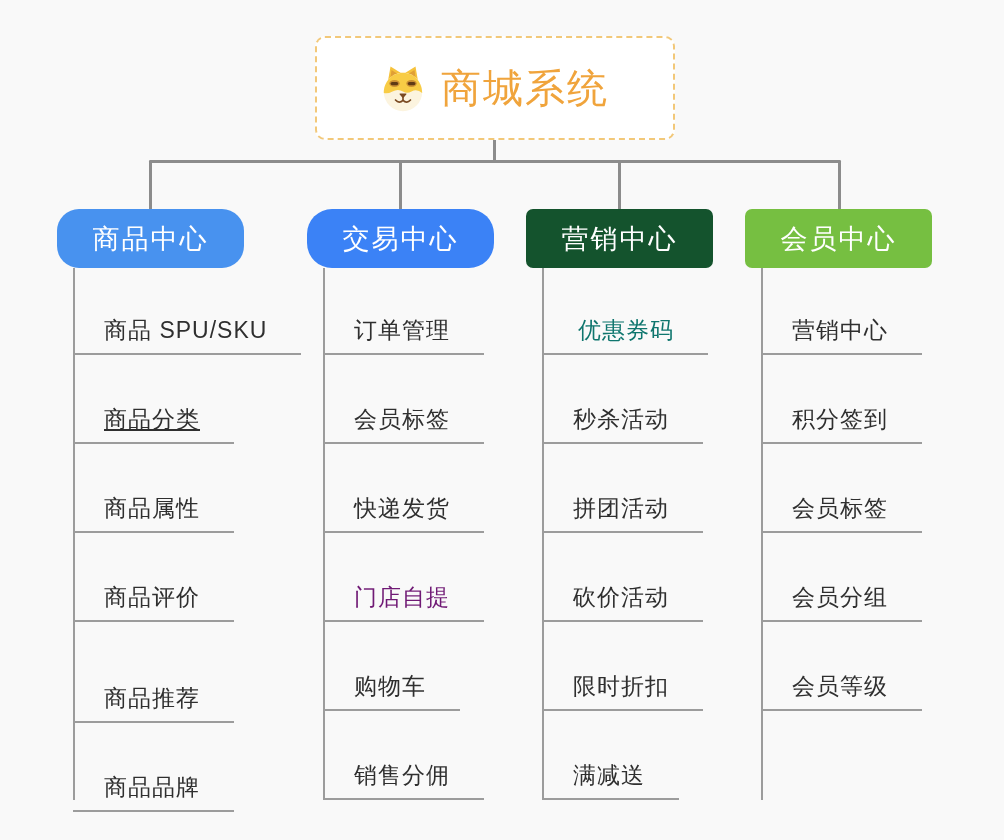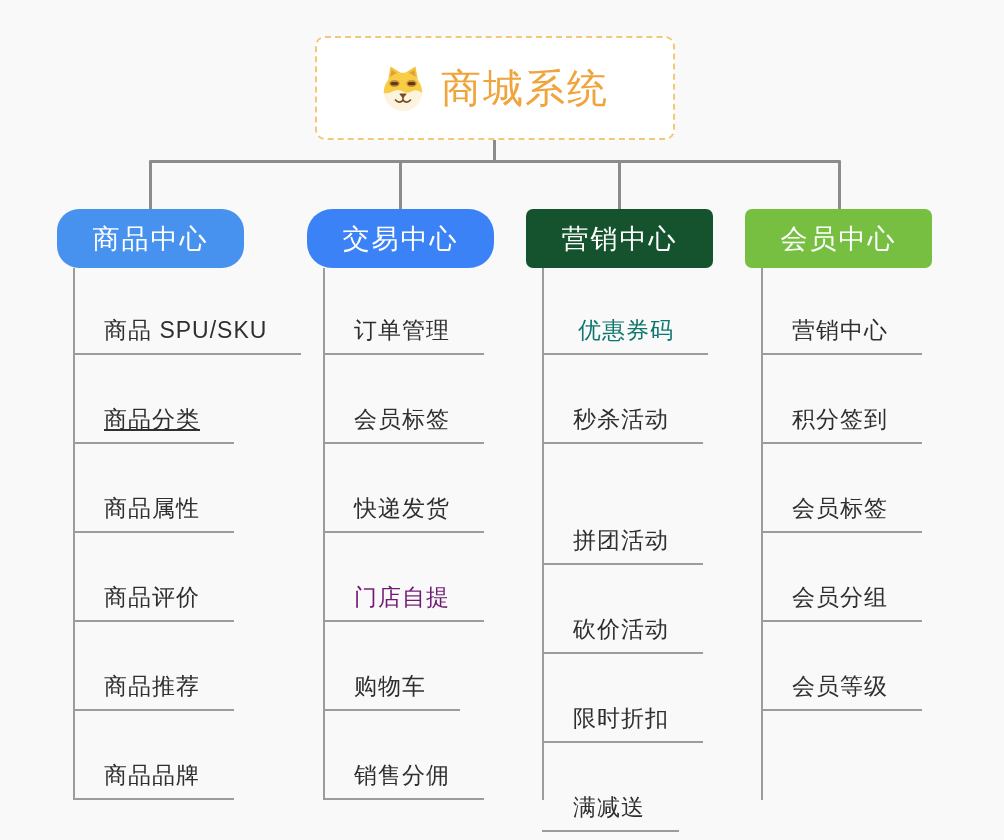--- a/index.html
+++ b/index.html
@@ -92,21 +92,21 @@
   <div class="branch branch-0">
     <div class="branch-box" style="background: rgb(72, 146, 239); color: rgb(255, 255, 255); border-radius: 22px;">
       <span>商品中心</span>
     </div>
     <div class="branch-stem" style="background: rgb(156, 156, 156);"></div>
     <ul class="children">
         <li style="border-bottom-color: rgb(156, 156, 156); color: rgb(47, 47, 47);">商品 SPU/SKU</li>
         <li style="border-bottom-color: rgb(156, 156, 156); color: rgb(47, 47, 47); text-decoration: underline;">商品分类</li>
         <li style="border-bottom-color: rgb(156, 156, 156); color: rgb(47, 47, 47);">商品属性</li>
         <li style="border-bottom-color: rgb(156, 156, 156); color: rgb(47, 47, 47);">商品评价</li>
-        <li style="border-bottom-color: rgb(156, 156, 156); color: rgb(47, 47, 47);">商品推荐</li>
+        <li style="border-bottom-color: rgb(156, 156, 156); color: rgb(47, 47, 47); margin-top: 12px;">商品推荐</li>
         <li style="border-bottom-color: rgb(156, 156, 156); color: rgb(47, 47, 47);">商品品牌</li>
       </ul>
   </div>
 
   <div class="branch branch-1">
     <div class="branch-box" style="background: #3b82f6; color: rgb(255, 255, 255); border-radius: 25px;">
       <span>交易中心</span>
     </div>
     <div class="branch-stem" style="background: rgb(156, 156, 156);"></div>
     <ul class="children">
@@ -120,21 +120,21 @@
   </div>
 
   <div class="branch branch-2">
     <div class="branch-box" style="background: #14532d; color: rgb(255, 255, 255);">
       <span>营销中心</span>
     </div>
     <div class="branch-stem" style="background: rgb(156, 156, 156);"></div>
     <ul class="children">
         <li style="border-bottom-color: rgb(156, 156, 156); color: #0f766e; padding-left: 36px;">优惠券码</li>
         <li style="border-bottom-color: rgb(156, 156, 156); color: rgb(47, 47, 47);">秒杀活动</li>
-        <li style="border-bottom-color: rgb(156, 156, 156); color: rgb(47, 47, 47); margin-top: 32px;">拼团活动</li>
+        <li style="border-bottom-color: rgb(156, 156, 156); color: rgb(47, 47, 47);">拼团活动</li>
         <li style="border-bottom-color: rgb(156, 156, 156); color: rgb(47, 47, 47);">砍价活动</li>
         <li style="border-bottom-color: rgb(156, 156, 156); color: rgb(47, 47, 47);">限时折扣</li>
         <li style="border-bottom-color: rgb(156, 156, 156); color: rgb(47, 47, 47);">满减送</li>
       </ul>
   </div>
 
   <div class="branch branch-3">
     <div class="branch-box" style="background: rgb(118, 191, 65); color: rgb(255, 255, 255);">
       <span>会员中心</span>
     </div>

